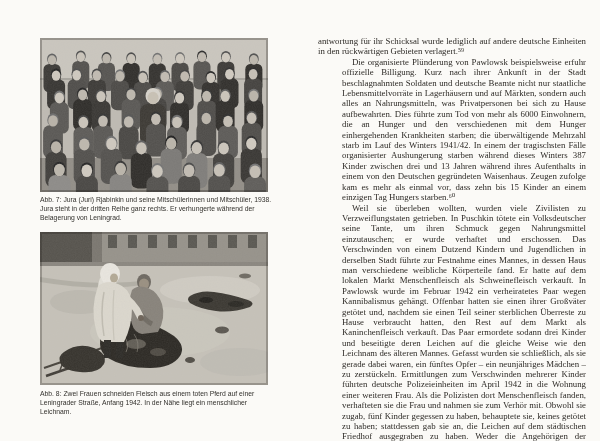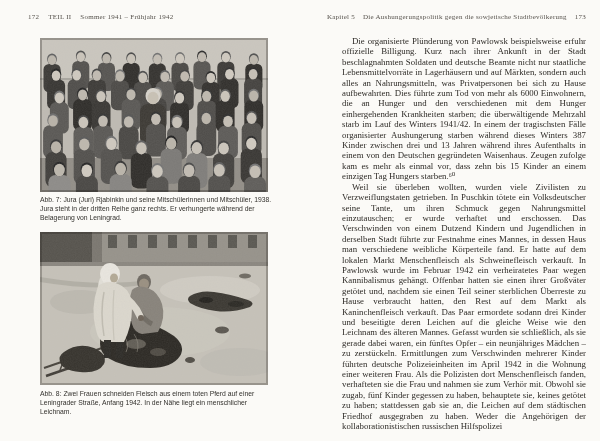--- a/index.html
+++ b/index.html
@@ -37,27 +37,21 @@
     hyphens:auto; color:#2e2b27;
   }
   .para { margin:0; }
   .para.indent { text-indent:10px;margin-left:24px; }
 </style>
 </head>
 <body>
 
 <div class="spread">
 
-  <div class="running-head rh-left">
-    <span class="rh-seg rh-num">172</span><span class="rh-seg rh-part">TEIL II</span><span class="rh-seg">Sommer 1941 – Frühjahr 1942</span>
-  </div>
-
-  <div class="running-head rh-right">
-    <span class="rh-seg rh-chap">Kapitel 5</span><span class="rh-seg rh-title">Die Aushungerungspolitik gegen die sowjetische Stadtbevölkerung</span><span class="rh-seg">173</span>
-  </div>
+
 
   <figure class="figure photo" id="fig1">
     <svg viewBox="0 0 228 154" width="228" height="154" xmlns="http://www.w3.org/2000/svg">
       <defs>
         <filter id="g1" x="0" y="0" width="100%" height="100%">
           <feTurbulence type="fractalNoise" baseFrequency="0.9" numOctaves="2" seed="3"></feTurbulence>
           <feColorMatrix type="matrix" values="0 0 0 0 0.45  0 0 0 0 0.44  0 0 0 0 0.42  0 0 0 0.13 0"></feColorMatrix>
         </filter>
       </defs>
       <g>
@@ -306,17 +300,18 @@
         <rect x="76" y="110" width="7" height="16" fill="#2c2a26"></rect>
       </g>
       <rect width="228" height="153" filter="url(#g2)"></rect>
       <rect x="1" y="1" width="226" height="151" fill="none" stroke="rgba(35,33,30,0.28)" stroke-width="2"></rect>
     </svg>
   </figure>
 
   <figcaption class="caption" id="cap2">Abb. 8: Zwei Frauen schneiden Fleisch aus einem toten Pferd auf einer Leningrader Straße, Anfang 1942. In der Nähe liegt ein menschlicher Leichnam.</figcaption>
 
   <div class="body-text">
+      <p class="para">antwortung für ihr Schicksal wurde lediglich auf andere deutsche Einheiten in den rückwärtigen Gebieten verlagert.⁵⁹</p>
       <p class="para indent">Die organisierte Plünderung von Pawlowsk beispielsweise erfuhr offizielle Billigung. Kurz nach ihrer Ankunft in der Stadt beschlagnahmten Soldaten und deutsche Beamte nicht nur staatliche Lebensmittelvorräte in Lagerhäusern und auf Märkten, sondern auch alles an Nahrungsmitteln, was Privatpersonen bei sich zu Hause aufbewahrten. Dies führte zum Tod von mehr als 6000 Einwohnern, die an Hunger und den verschiedenen mit dem Hunger einhergehenden Krankheiten starben; die überwältigende Mehrzahl starb im Lauf des Winters 1941/42. In einem der tragischsten Fälle organisierter Aushungerung starben während dieses Winters 387 Kinder zwischen drei und 13 Jahren während ihres Aufenthalts in einem von den Deutschen gegründeten Waisenhaus. Zeugen zufolge kam es mehr als einmal vor, dass zehn bis 15 Kinder an einem einzigen Tag Hungers starben.⁶⁰</p>
       <p class="para indent">Weil sie überleben wollten, wurden viele Zivilisten zu Verzweiflungstaten getrieben. In Puschkin tötete ein Volksdeutscher seine Tante, um ihren Schmuck gegen Nahrungsmittel einzutauschen; er wurde verhaftet und erschossen. Das Verschwinden von einem Dutzend Kindern und Jugendlichen in derselben Stadt führte zur Festnahme eines Mannes, in dessen Haus man verschiedene weibliche Körperteile fand. Er hatte auf dem lokalen Markt Menschenfleisch als Schweinefleisch verkauft. In Pawlowsk wurde im Februar 1942 ein verheiratetes Paar wegen Kannibalismus gehängt. Offenbar hatten sie einen ihrer Großväter getötet und, nachdem sie einen Teil seiner sterblichen Überreste zu Hause verbraucht hatten, den Rest auf dem Markt als Kaninchenfleisch verkauft. Das Paar ermordete sodann drei Kinder und beseitigte deren Leichen auf die gleiche Weise wie den Leichnam des älteren Mannes. Gefasst wurden sie schließlich, als sie gerade dabei waren, ein fünftes Opfer – ein neunjähriges Mädchen – zu zerstückeln. Ermittlungen zum Verschwinden mehrerer Kinder führten deutsche Polizeieinheiten im April 1942 in die Wohnung einer weiteren Frau. Als die Polizisten dort Menschenfleisch fanden, verhafteten sie die Frau und nahmen sie zum Verhör mit. Obwohl sie zugab, fünf Kinder gegessen zu haben, behauptete sie, keines getötet zu haben; stattdessen gab sie an, die Leichen auf dem städtischen Friedhof ausgegraben zu haben. Weder die Angehörigen der kollaborationistischen russischen Hilfspolizei</p>
     </div>
 
 </div>
 
 </body></html>

